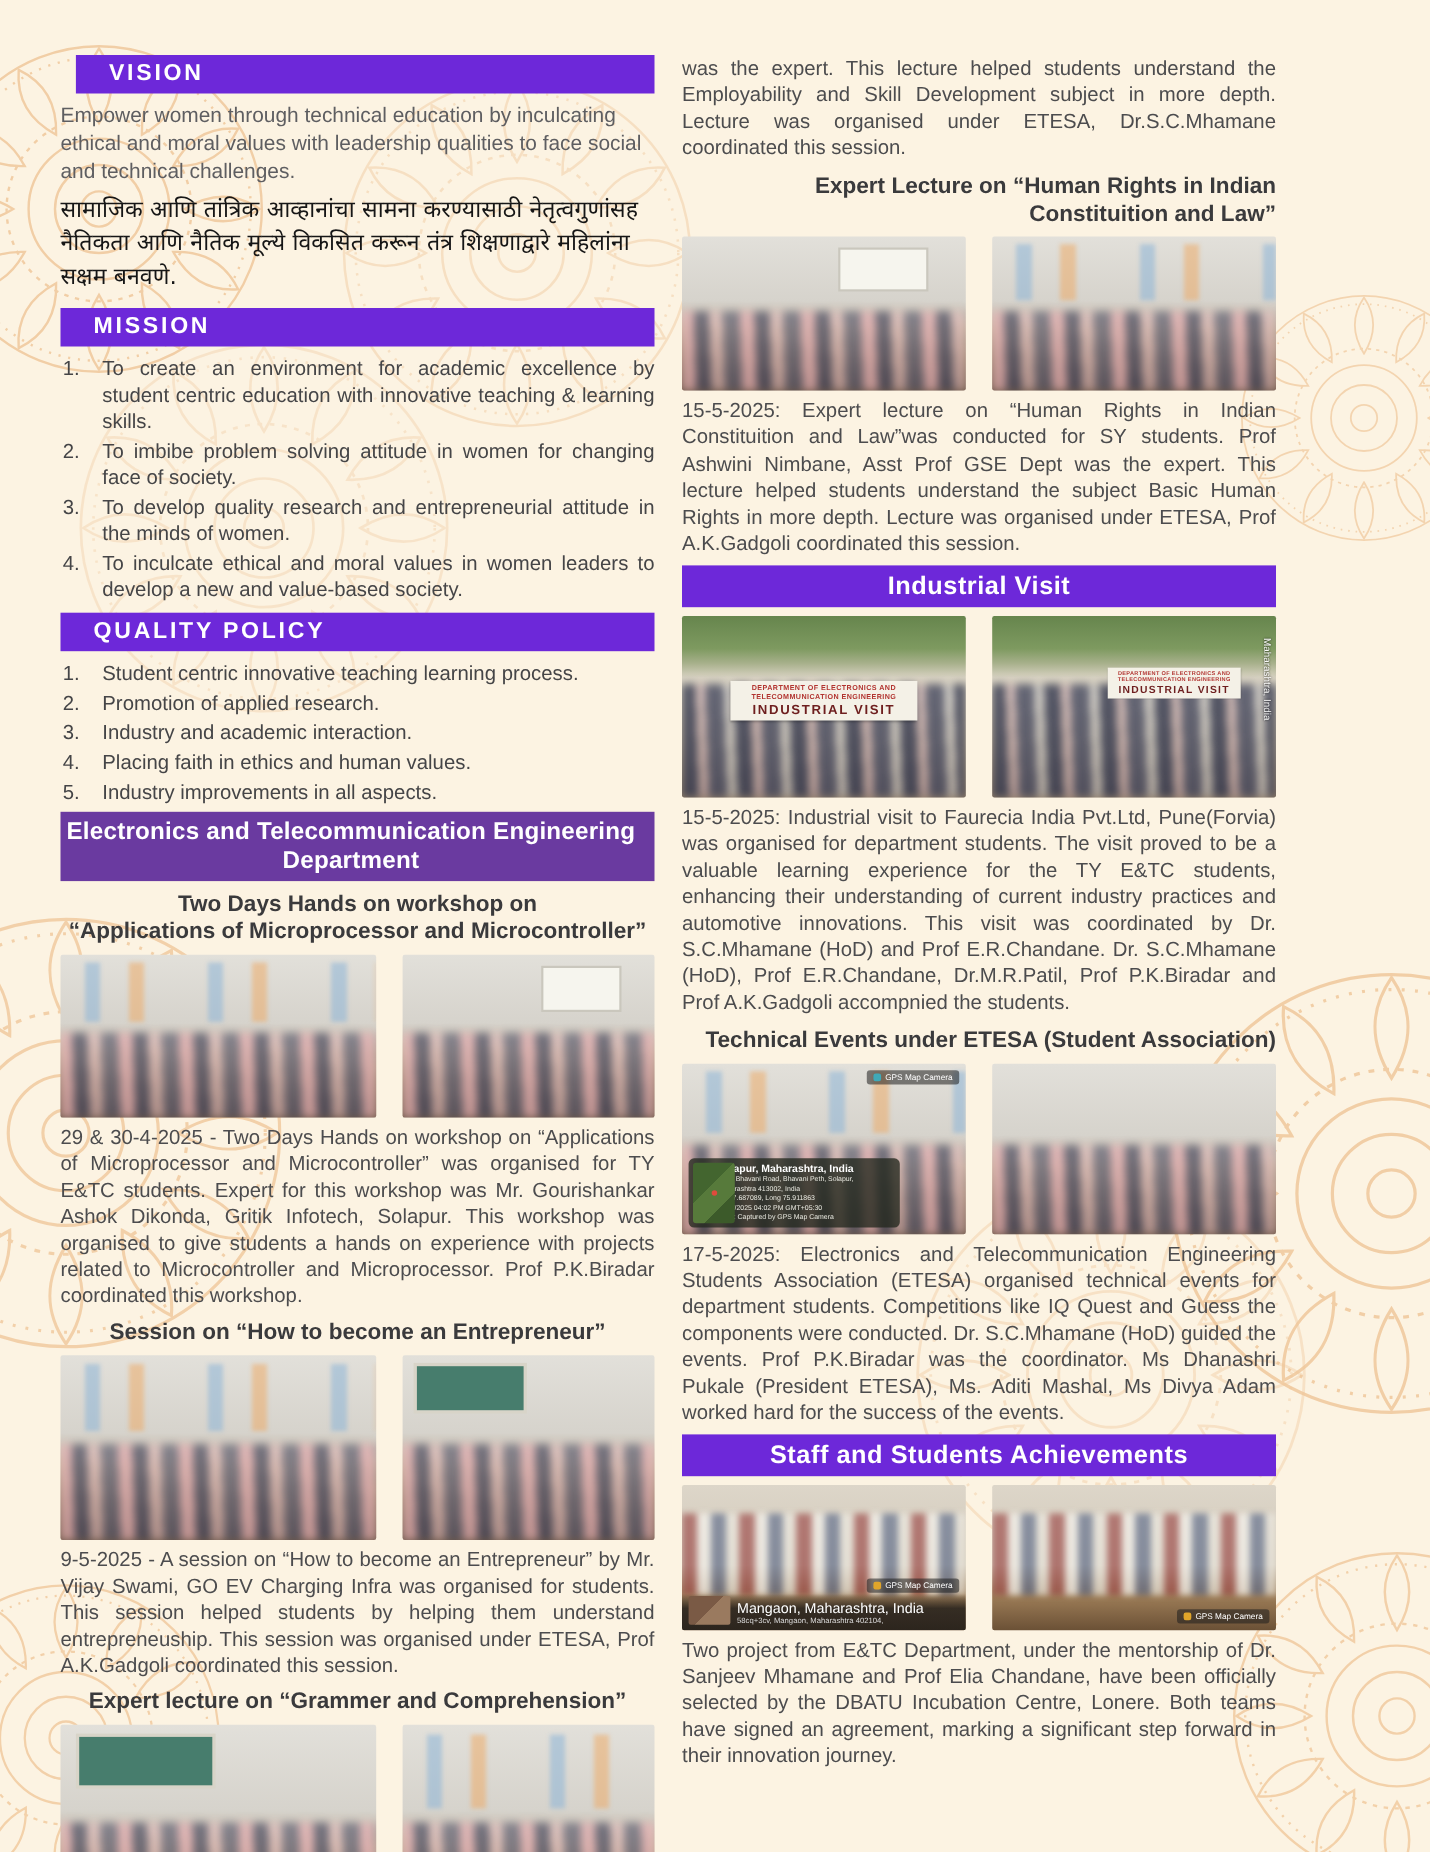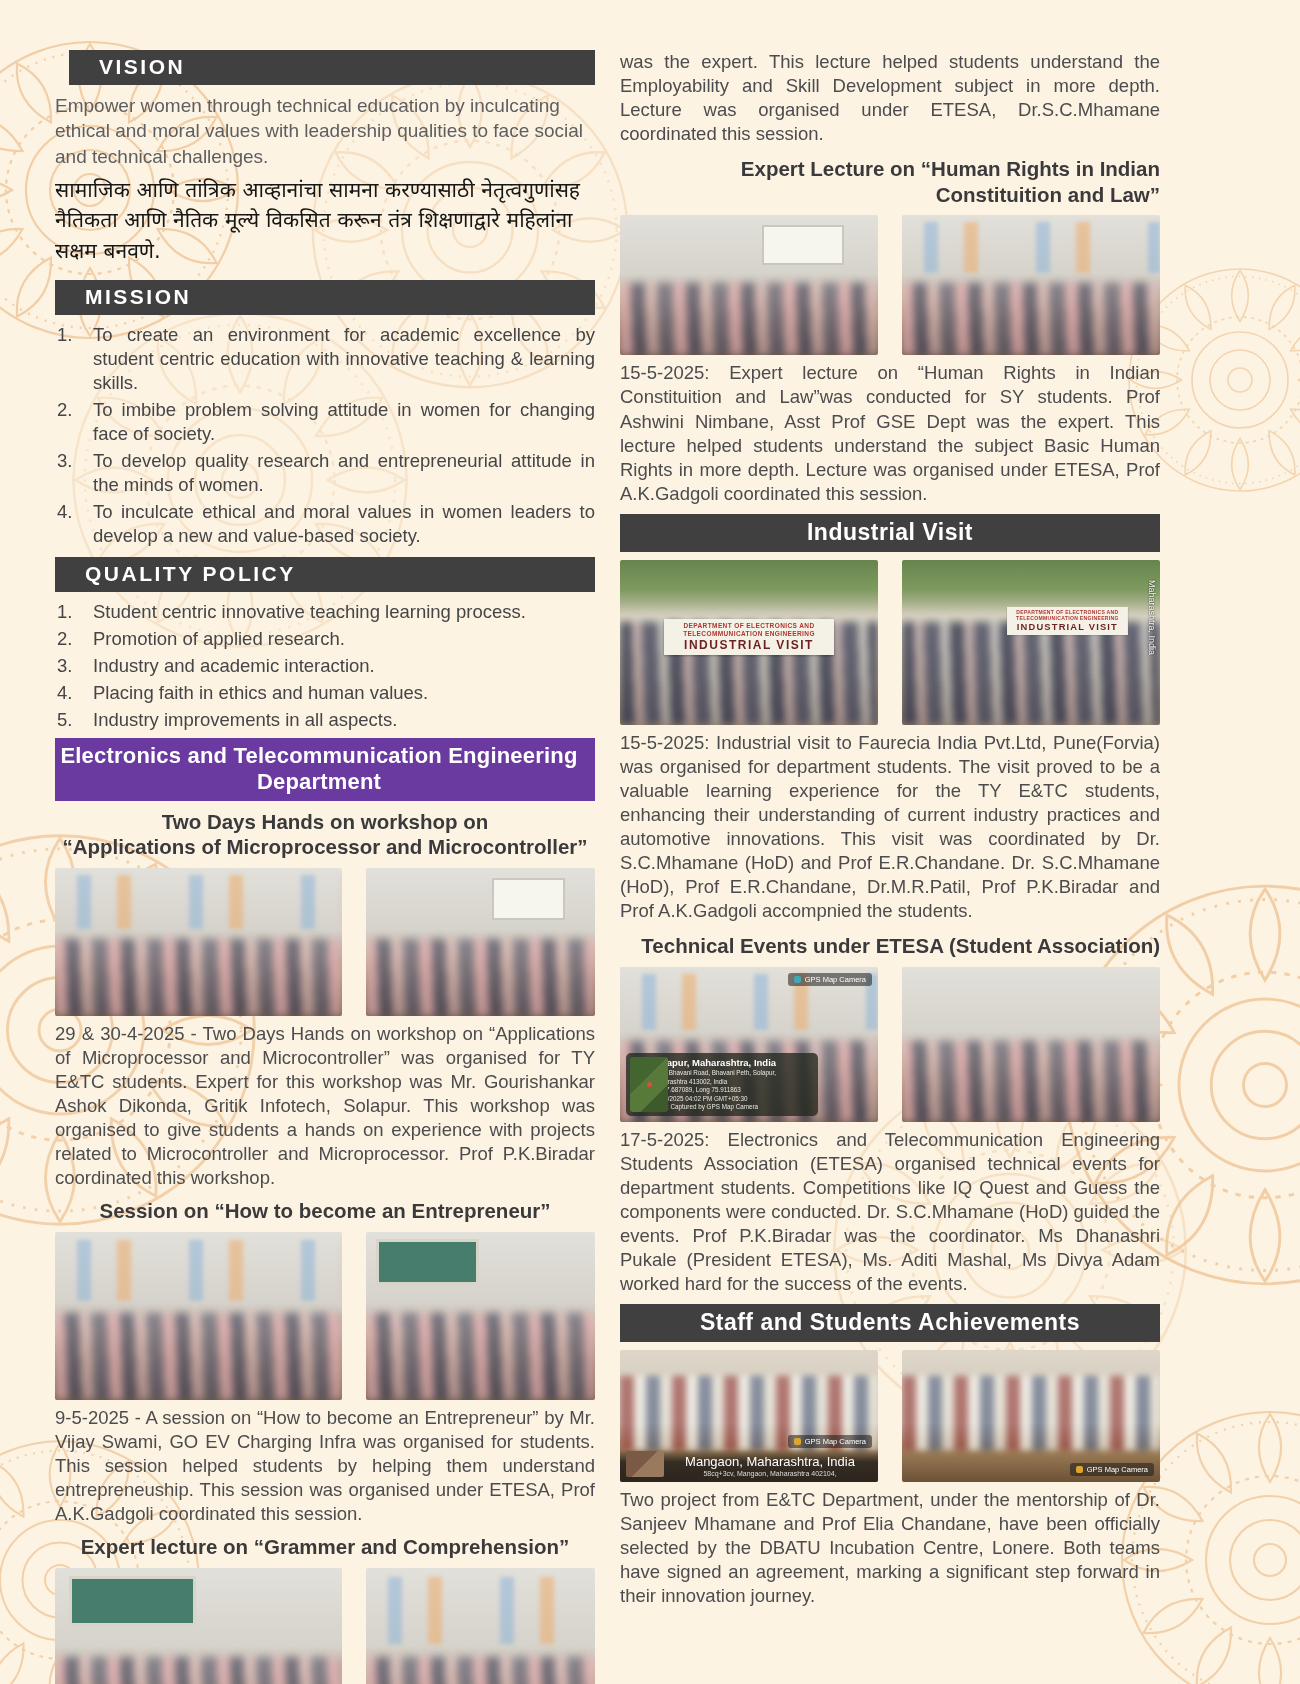--- a/index.html
+++ b/index.html
@@ -7,21 +7,21 @@
   .page{position:relative;width:1300px;height:1684px;background:#FCF3E2;overflow:hidden;}
 
   
   .orn{position:absolute;pointer-events:none;z-index:0;}
 
   .col{position:absolute;top:0;width:540px;z-index:1;}
   .col-left{left:55px;}
   .col-right{left:620px;}
 
   
-  .bar{background:#404040;color:#fff;font-weight:bold;font-size:21px;letter-spacing:2.5px;
+  .bar{background:#6d28d9;color:#fff;font-weight:bold;font-size:21px;letter-spacing:2.5px;
        padding:5px 0 6px 30px;margin:0;}
   .bar.first{margin-top:50px;margin-left:14px;}
   .bar.center{text-align:center;padding:5px 0 6px 0;letter-spacing:.5px;font-size:23px;margin-top:8px;}
   .dept-banner{background:#6A3AA0;color:#fff;font-weight:bold;font-size:22px;text-align:center;
        padding:5px 12px 6px 0;margin-top:6px;letter-spacing:.2px;}
 
   .body-text{color:#4c4c4e;font-size:18.5px;line-height:1.3;text-align:justify;margin:6px 0 4px 0;}
   .vision-text{color:#5e5e61;font-size:19px;line-height:1.33;margin:8px 0 4px 0;}
   .marathi{color:#161616;font-size:21px;line-height:1.45;margin:6px 0 0 0;font-family:"DejaVu Sans", sans-serif;}
 
@@ -72,21 +72,21 @@
   .gps-badge.bottom{top:auto;bottom:6px;}
   .gps-badge.yellow::before{background:#e0a52a;}
   .gps-box{position:absolute;left:6px;bottom:6px;width:62%;background:rgba(35,40,30,.78);border-radius:5px;
        color:#fff;padding:4px 6px 4px 26px;text-align:left;z-index:2;}
   .gps-box .map{position:absolute;left:4px;top:4px;bottom:4px;width:38px;border-radius:3px;
        background:linear-gradient(135deg,#43652f 0 40%,#577a3b 40% 70%,#3c5a2a 70% 100%);}
   .gps-box .map::after{content:"";position:absolute;left:45%;top:45%;width:5px;height:5px;border-radius:50%;background:#e04b3c;}
   .gps-box .t{font-size:9.5px;font-weight:bold;margin-bottom:1px;}
   .gps-box .l{font-size:6.3px;line-height:1.35;color:#e9e9e0;}
   .mg-strip{position:absolute;left:0;right:0;bottom:0;background:linear-gradient(transparent, rgba(20,20,20,.72) 40%);
-       padding:6px 8px 5px 50px;color:#fff;text-align:center;z-index:2;}
+       padding:6px 8px 5px 50px;color:#fff;text-align:left;z-index:2;}
   .mg-strip .map{position:absolute;left:6px;bottom:5px;width:38px;height:26px;border-radius:2px;
        background:linear-gradient(135deg,#7a5a45 0 50%,#9a7a5f 50% 100%);}
   .mg-strip .t{font-size:13px;line-height:1.15;}
   .mg-strip .l{font-size:7px;color:#ddd;}
 
   .footer{position:absolute;left:55px;width:1105px;bottom:20px;text-align:center;color:#333;font-size:17.5px;z-index:1;}
 </style>
 </head>
 <body>
 

